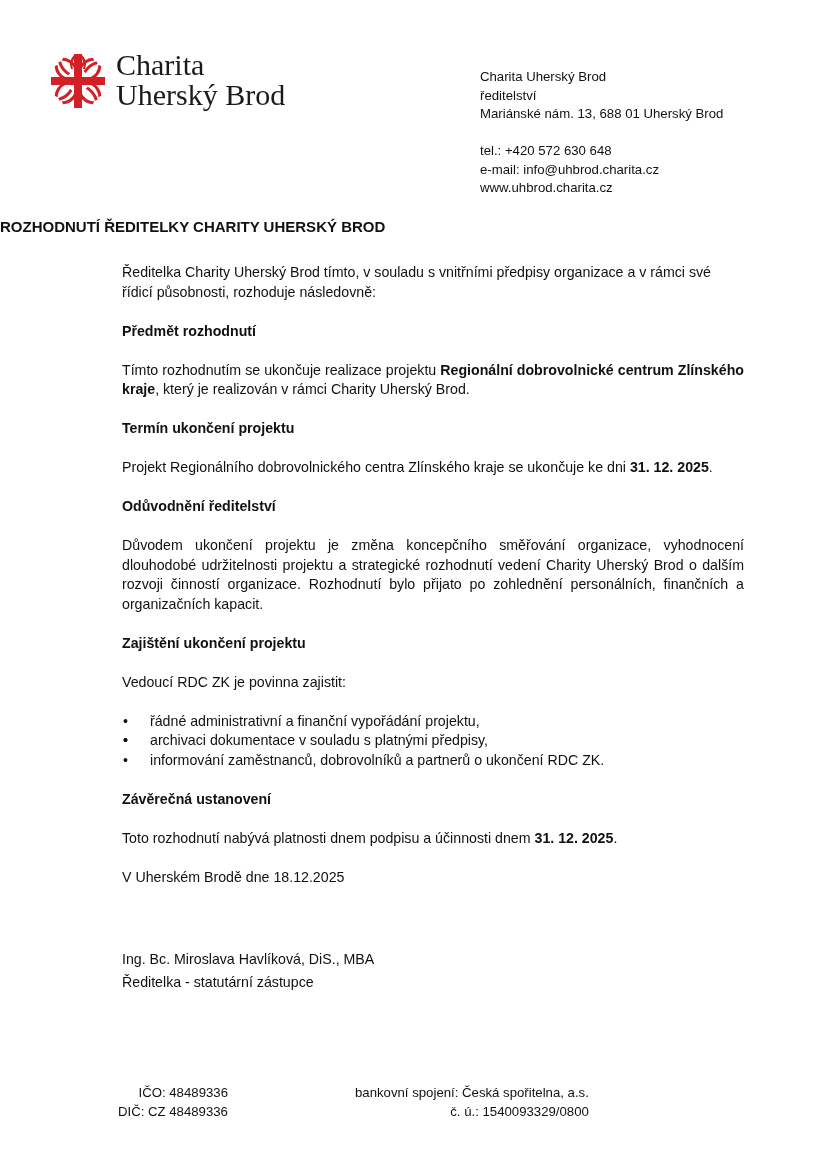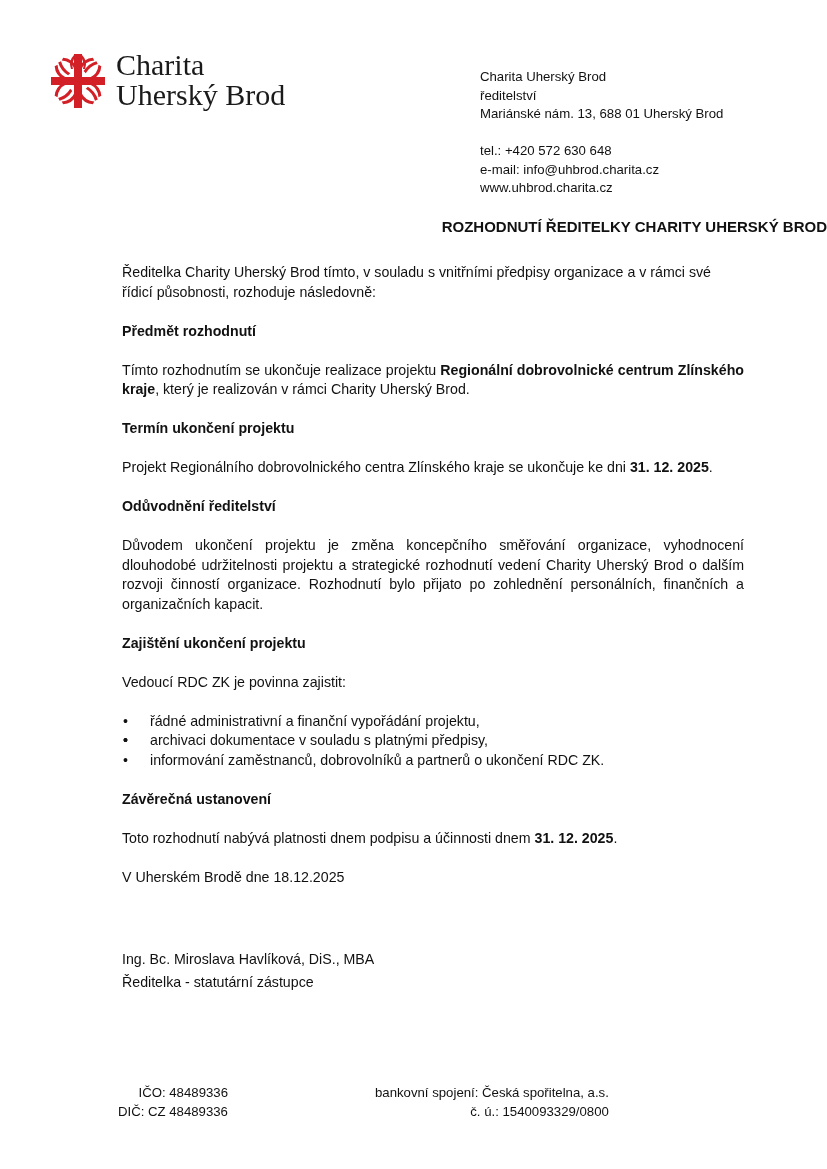--- a/index.html
+++ b/index.html
@@ -4,34 +4,34 @@
   <style>
     html, body { margin: 0; padding: 0; background: #ffffff; }
     body { width: 827px; height: 1169px; position: relative; overflow: hidden;
            font-family: "Liberation Sans", sans-serif; color: #111; }
     .logo { position: absolute; left: 49px; top: 52px; width: 260px; height: 66px; }
     .logo svg.cross { position: absolute; left: 0; top: 0; width: 58px; height: 58px; }
     .logo .name { position: absolute; left: 67px; top: -2px; font-family: "Liberation Serif", serif;
                   font-size: 30px; line-height: 30px; color: #1a1a1a; white-space: nowrap; }
     .contact { position: absolute; left: 480px; top: 68px; font-size: 13.2px; line-height: 18.5px; color: #111; }
     .contact .gap { height: 18.5px; }
-    .title { position: absolute; left: 0; width: 827px; top: 218px; text-align: right;
+    .title { position: absolute; left: 0; width: 827px; top: 218px; text-align: left;
              font-weight: bold; font-size: 15px; letter-spacing: 0; }
     .body { position: absolute; left: 118px; width: 630px; top: 259px; font-size: 14.2px; line-height: 19.5px; }
     .body p { margin: 4px; }
     .body .just { text-align: justify; }
     .h { font-weight: bold; }
     .mt { margin-top: 19.5px !important; }
     ul.items { margin: 19.5px 0 0 0; padding: 0 0 0 32px; list-style: none; }
     ul.items li { position: relative; padding-left: 0; }
     ul.items li .bullet { position: absolute; left: -27px; top: 0; }
     .sig-gap { height: 39px; }
     .footer { position: absolute; top: 1083px; font-size: 13.2px; line-height: 19px; text-align: right; }
     .footer.left { left: 118px; }
-    .footer.right { left: 355px; margin-left: 20px; }
+    .footer.right { left: 355px; }
   </style>
 </head>
 <body>
 
 <div class="logo">
   <svg class="cross" viewBox="0 0 58 58">
     <g fill="#d31f26">
 
       <g transform="translate(29,29)">
         <g id="ray">

